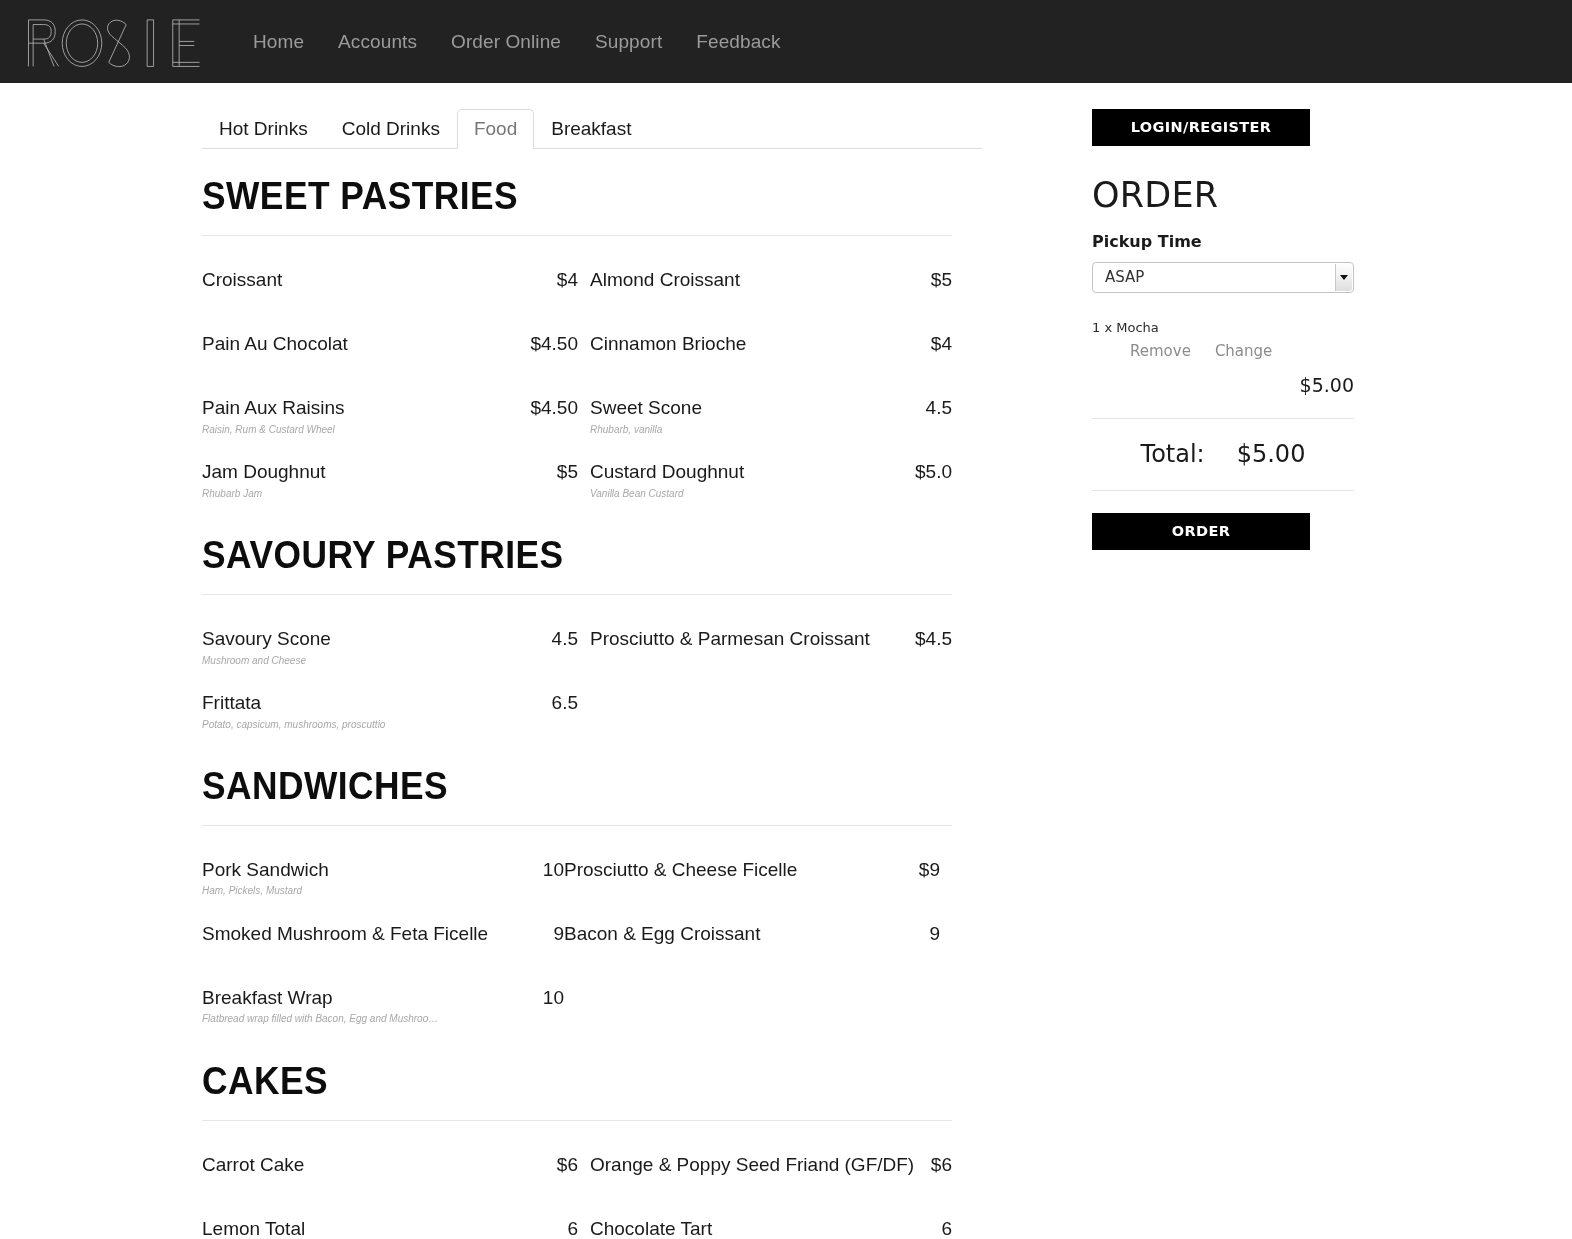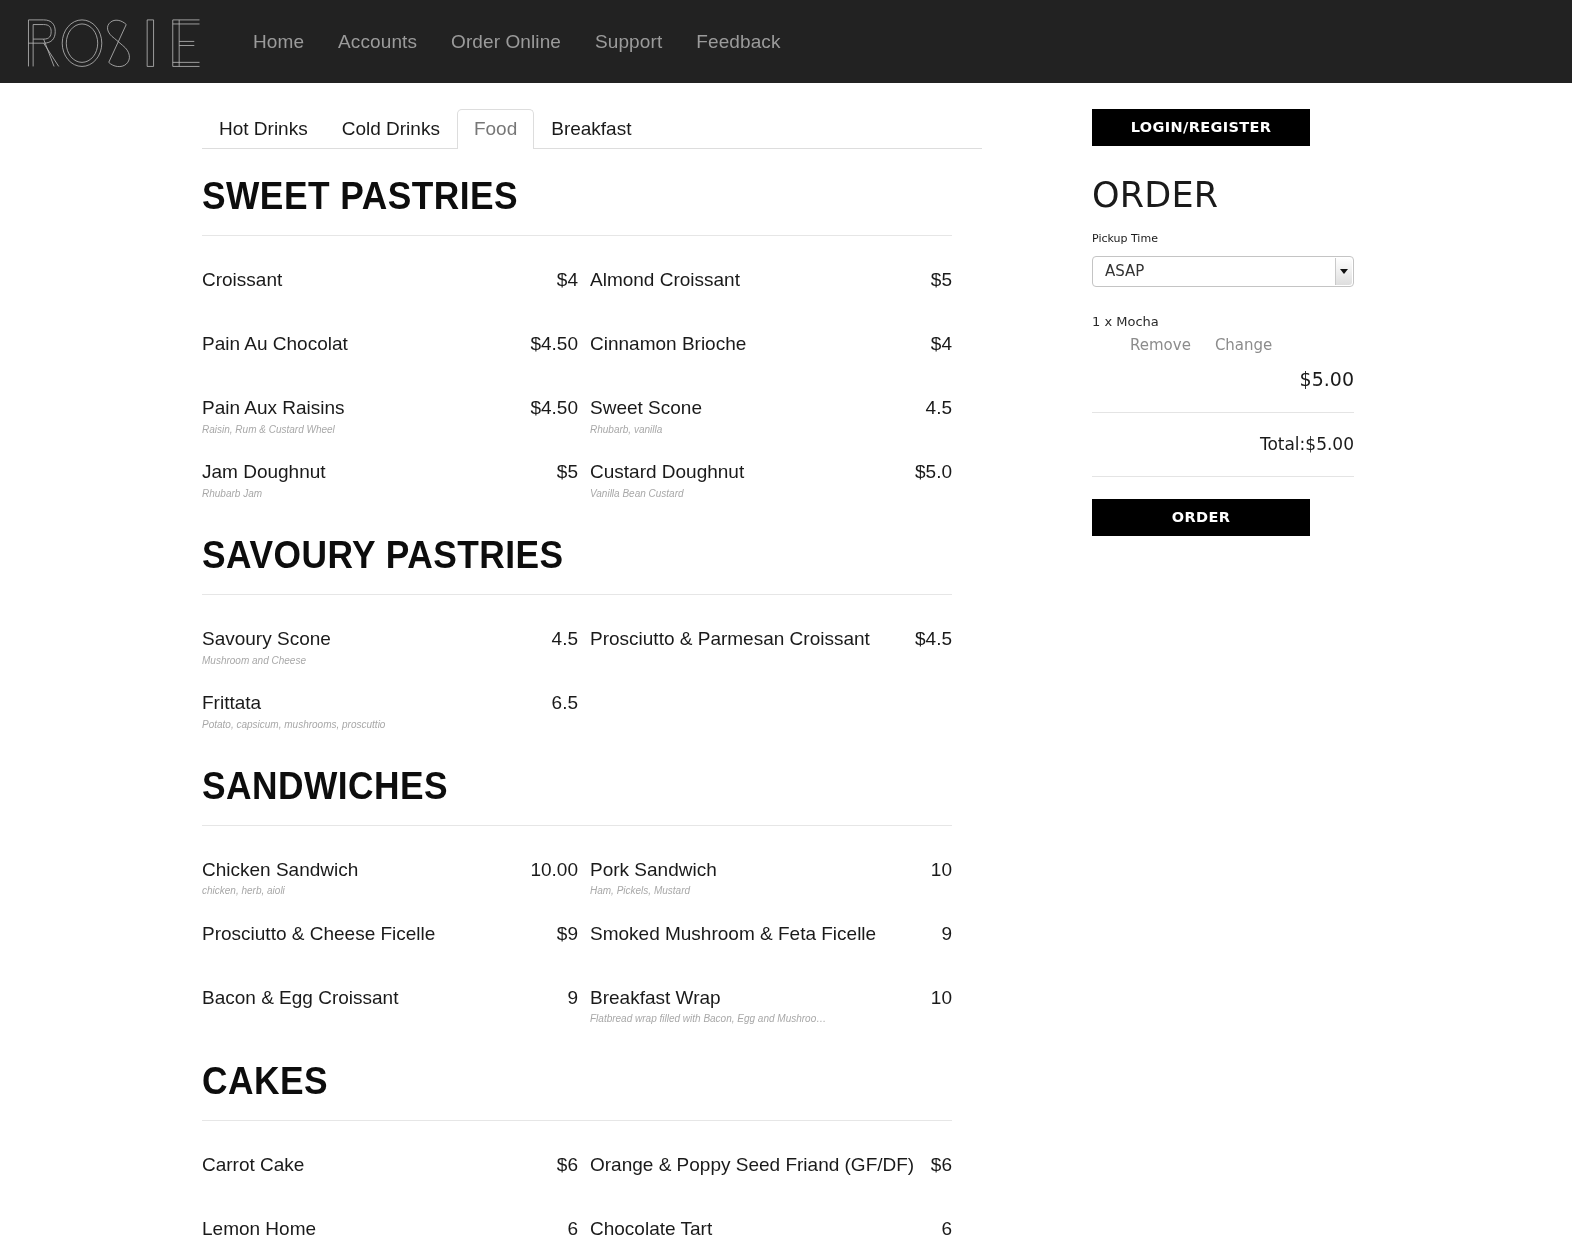--- a/index.html
+++ b/index.html
@@ -155,22 +155,22 @@
     font-family: "DejaVu Sans", sans-serif;
     font-size: 35px;
     font-weight: 400;
     color: #1a1a1a;
     margin: 30px 0 0 0;
     line-height: 1.1;
     letter-spacing: .2px;
   }
   .pickup-label {
     font-family: "DejaVu Sans", sans-serif;
-    font-size: 11px;
-    font-weight: 400;
+    font-size: 16px;
+    font-weight: 700;
     color: #1a1a1a;
     margin: 17px 0 0 0;
   }
   .select-wrap {
     position: relative;
     width: 262px;
     height: 31px;
     margin-top: 11px;
     border: 1px solid #c4c4c4;
     border-radius: 4px;
@@ -230,27 +230,28 @@
     margin-top: 14px;
   }
   .side-rule {
     border: none;
     border-top: 1px solid #e4e4e4;
     width: 262px;
     margin: 22px 0 0 0;
   }
   .total-row {
     display: flex;
-    justify-content: flex-end;
+    justify-content: center;
     align-items: baseline;
     width: 262px;
     margin-top: 21px;
     font-family: "DejaVu Sans", sans-serif;
-    font-size: 17px;
-    color: #1a1a1a;
+    font-size: 24px;
+    color: #1a1a1a;
+    gap: 32px;
   }
   .side-rule.below { margin-top: 22px; }
   .order-btn { margin-top: 22px; }
 </style>
 </head>
 <body>
 
 <div class="site-header">
   <svg class="logo" viewBox="0 0 330 100" aria-label="ROSIE">
     <g fill="none" stroke="#b9b9b9" stroke-width="1.4">
@@ -395,27 +396,20 @@
                 <span class="item-price"></span>
               </div>
               <div class="item-desc"></div>
             </div>
           </div>
         </div>
         <div class="section">
           <h2 class="section-title">SANDWICHES</h2>
           <hr class="section-rule">
           <div class="items">
-            <div class="item">
-              <div class="item-line">
-                <span class="item-name">Chicken Sandwich</span>
-                <span class="item-price">10.00</span>
-              </div>
-              <div class="item-desc">chicken, herb, aioli</div>
-            </div>
             <div class="item col-right">
               <div class="item-line">
                 <span class="item-name">Pork Sandwich</span>
                 <span class="item-price">10</span>
               </div>
               <div class="item-desc">Ham, Pickels, Mustard</div>
             </div>
             <div class="item">
               <div class="item-line">
                 <span class="item-name">Prosciutto &amp; Cheese Ficelle</span>
@@ -459,21 +453,21 @@
             </div>
             <div class="item col-right">
               <div class="item-line">
                 <span class="item-name">Orange &amp; Poppy Seed Friand (GF/DF)</span>
                 <span class="item-price">$6</span>
               </div>
               <div class="item-desc"></div>
             </div>
             <div class="item">
               <div class="item-line">
-                <span class="item-name">Lemon Home</span>
+                <span class="item-name">Lemon Total</span>
                 <span class="item-price">6</span>
               </div>
             </div>
             <div class="item col-right">
               <div class="item-line">
                 <span class="item-name">Chocolate Tart</span>
                 <span class="item-price">6</span>
               </div>
             </div>
           </div>

